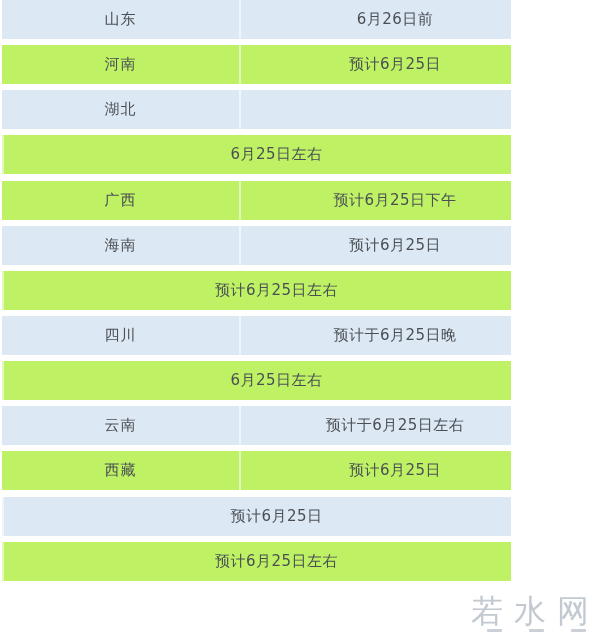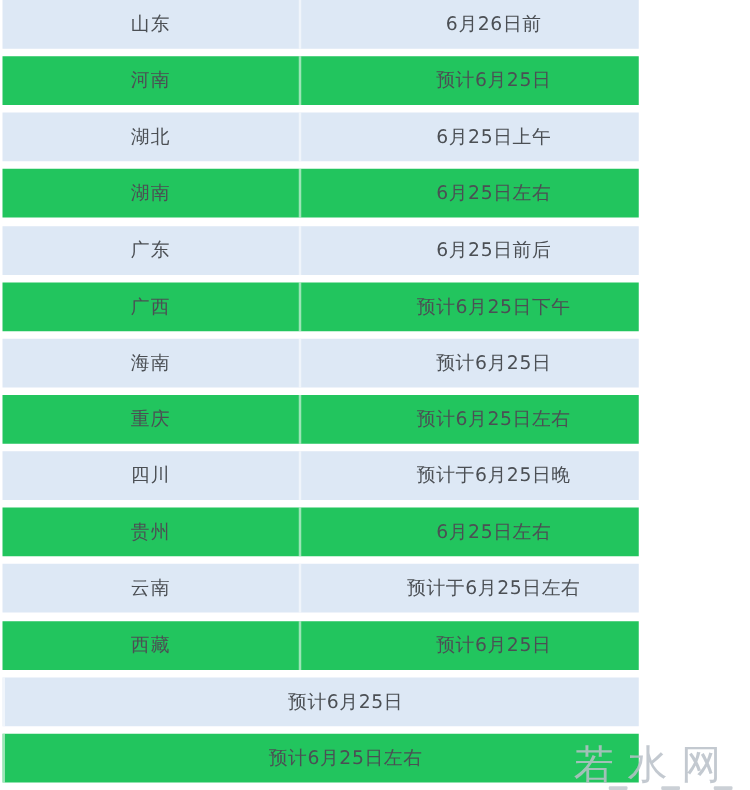--- a/index.html
+++ b/index.html
@@ -25,21 +25,21 @@
     height: 45.143px;
     box-sizing: border-box;
   }
   .band {
     display: flex;
     height: 39px;
     margin-left: 2px;
     margin-right: 1px;
   }
   .row.blue .band { background: #dde8f5; }
-  .row.gray .band { background: #22c55e; }
+  .row.gray .band { background: #bef264; }
   .cell-province {
     width: 237px;
     display: flex;
     align-items: center;
     justify-content: center;
     font-size: 15px;
     color: #4b4f54;
     letter-spacing: 1px;
   }
   .col-divider {
@@ -51,21 +51,21 @@
     display: flex;
     align-items: center;
     justify-content: center;
     font-size: 15px;
     color: #4b4f54;
     letter-spacing: 0.5px;
     margin-left: 38px;
   }
   .watermark {
     position: absolute;
-    right: 12px;
+    right: 0;
     bottom: 5px;
     font-size: 32px;
     color: rgba(185, 192, 200, 0.85);
     letter-spacing: 11px;
     white-space: nowrap;
     line-height: 1;
     pointer-events: none;
   }
   .watermark-subtext {
     position: absolute;
@@ -100,75 +100,64 @@
       <div class="cell-province">河南</div>
       <div class="col-divider"></div>
       <div class="cell-date">预计6月25日</div>
     </div>
   </div>
 
   <div class="row blue">
     <div class="band">
       <div class="cell-province">湖北</div>
       <div class="col-divider"></div>
-      <div class="cell-date">6月25日上午</div>
     </div>
   </div>
 
   <div class="row gray">
     <div class="band">
-      <div class="cell-province">湖南</div>
       <div class="col-divider"></div>
       <div class="cell-date">6月25日左右</div>
     </div>
   </div>
 
-  <div class="row blue">
-    <div class="band">
-      <div class="cell-province">广东</div>
-      <div class="col-divider"></div>
-      <div class="cell-date">6月25日前后</div>
-    </div>
-  </div>
 
   <div class="row gray">
     <div class="band">
       <div class="cell-province">广西</div>
       <div class="col-divider"></div>
       <div class="cell-date">预计6月25日下午</div>
     </div>
   </div>
 
   <div class="row blue">
     <div class="band">
       <div class="cell-province">海南</div>
       <div class="col-divider"></div>
       <div class="cell-date">预计6月25日</div>
     </div>
   </div>
 
   <div class="row gray">
     <div class="band">
-      <div class="cell-province">重庆</div>
       <div class="col-divider"></div>
       <div class="cell-date">预计6月25日左右</div>
     </div>
   </div>
 
   <div class="row blue">
     <div class="band">
       <div class="cell-province">四川</div>
       <div class="col-divider"></div>
       <div class="cell-date">预计于6月25日晚</div>
     </div>
   </div>
 
   <div class="row gray">
     <div class="band">
-      <div class="cell-province">贵州</div>
       <div class="col-divider"></div>
       <div class="cell-date">6月25日左右</div>
     </div>
   </div>
 
   <div class="row blue">
     <div class="band">
       <div class="cell-province">云南</div>
       <div class="col-divider"></div>
       <div class="cell-date">预计于6月25日左右</div>

